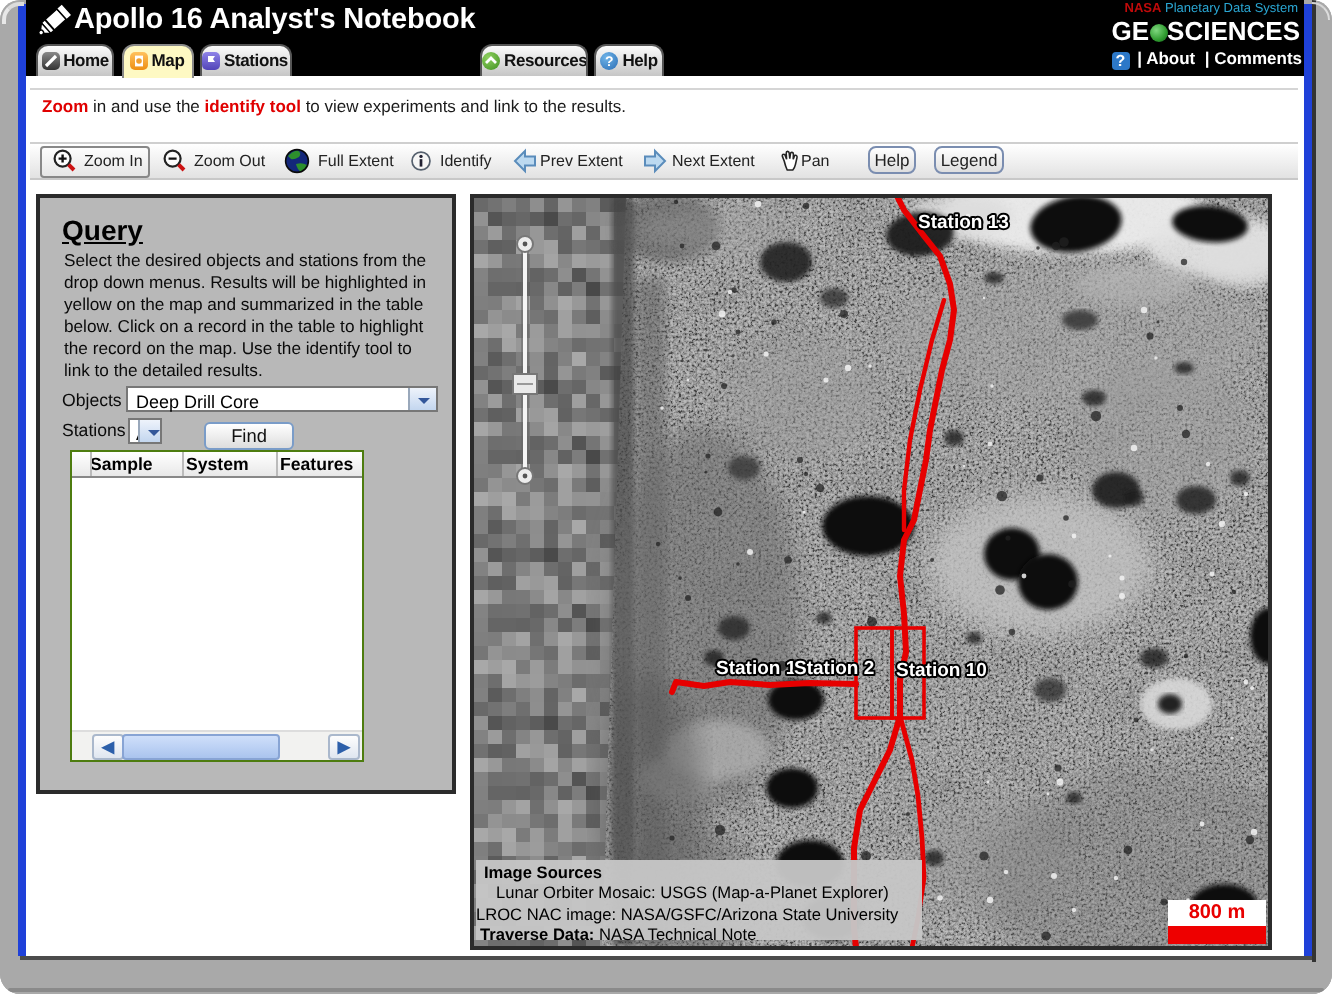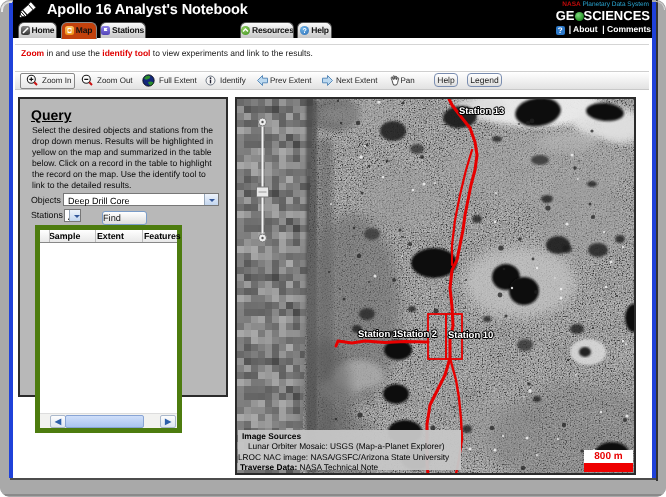--- a/index.html
+++ b/index.html
@@ -2,25 +2,25 @@
 <html><head>
 <meta charset="utf-8">
 <style>
   html,body{margin:0;padding:0;} *{-webkit-font-smoothing:antialiased;text-rendering:geometricPrecision;}
   body{width:666px;height:497px;overflow:hidden;font-family:"Liberation Sans",sans-serif;background:#fff;-webkit-font-smoothing:antialiased;}
   #root{position:absolute;left:0;top:0;width:666px;height:497px;background:#a9a9a9;border-radius:10px;overflow:hidden;}
   #page{position:absolute;left:13px;top:0;width:639px;height:478px;background:#ffffff;}
   .abs{position:absolute;}
   
   #hdr{position:absolute;left:0;top:0;width:639px;height:38px;background:#000;}
-  #title{position:absolute;left:34px;top:2px;color:#fff;font-size:14.5px;font-weight:bold;letter-spacing:-0.1px;}
+  #title{position:absolute;left:24px;top:2px;color:#fff;font-size:14.5px;font-weight:bold;letter-spacing:-0.1px;}
   
   .tab{position:absolute;top:22px;height:16px;background:linear-gradient(#fbfbfb,#c6c6c6);border:1px solid #555;border-bottom:none;border-radius:6px 6px 0 0;font-size:8.5px;letter-spacing:-0.2px;font-weight:bold;color:#111;text-align:center;box-sizing:border-box;white-space:nowrap;overflow:hidden;line-height:15px;}
   .tab .ti{display:inline-block;vertical-align:-2px;margin-right:2px;}
-  .tab.sel{background:#c2410c;height:17px;border-color:#888;}
+  .tab.sel{background:#fef9c3;height:17px;border-color:#888;}
   .ticon{display:inline-block;width:9px;height:9px;border-radius:2.5px;position:relative;}
   
   #logo{position:absolute;right:0px;top:0;width:92px;height:38px;background:#000;text-align:right;}
   #pds{font-size:6.5px;color:#2aa7d4;position:absolute;top:1px;right:3px;white-space:nowrap;}
   #pds b{color:#c00a0a;}
   #geo{position:absolute;top:8px;right:2px;color:#fff;font-weight:bold;font-size:13px;letter-spacing:0px;white-space:nowrap;}
   #geo .dot{display:inline-block;width:9px;height:9px;border-radius:50%;background:radial-gradient(circle at 35% 35%, #7fd87f,#2f9b2f 60%,#14591d);margin:0 0px -1px 0;}
   #abt{position:absolute;top:24px;right:1px;color:#fff;font-weight:bold;font-size:8.5px;white-space:nowrap;}
   #abt .q{display:inline-block;width:9px;height:9px;background:#2c78c8;border-radius:2px;color:#fff;font-size:8px;line-height:9px;text-align:center;vertical-align:-1px;margin-right:4px;}
   
@@ -36,23 +36,23 @@
   .pushbtn{position:absolute;top:1px;height:14px;border:1px solid #7a8db0;border-radius:4px;background:linear-gradient(#ffffff,#dedede);font-size:8.5px;color:#222;text-align:center;line-height:13px;box-sizing:border-box;}
   
   #qpanel{position:absolute;left:5px;top:97px;width:210px;height:300px;background:#b8b8b8;border:2px solid #2b2b2b;box-sizing:border-box;}
   #qtitle{position:absolute;left:11px;top:8px;font-size:14px;font-weight:bold;text-decoration:underline;color:#000;}
   #qtext{position:absolute;left:12px;top:26px;width:186px;font-size:8.6px;line-height:11px;color:#0a0a0a;}
   .qlbl{position:absolute;font-size:8.8px;color:#0a0a0a;}
   .selbox{position:absolute;background:#fff;border:1px solid #777;box-sizing:border-box;font-size:9px;color:#000;}
   .selbox .arrow{position:absolute;right:0;top:0;bottom:0;width:13px;background:linear-gradient(#eef3fb,#c3d6ef);border-left:1px solid #99a8bb;}
   .selbox .arrow:after{content:"";position:absolute;left:3.5px;top:4.5px;border-left:3px solid transparent;border-right:3px solid transparent;border-top:3.5px solid #33579a;}
   .selbox .tx{position:absolute;left:4px;top:1.5px;white-space:nowrap;}
-  #findbtn{position:absolute;left:82px;top:112px;width:45px;height:14px;border:1.5px solid #7a9cc8;border-radius:3px;background:linear-gradient(#ffffff,#dddddd);font-size:9.2px;color:#111;line-height:12px;box-sizing:border-box;}
-  
-  #qtable{position:absolute;left:15px;top:126px;width:147px;height:208px;background:#fff;border:5px solid #4d7c0f;box-sizing:border-box;padding-left:12px;}
+  #findbtn{position:absolute;left:82px;top:112px;width:45px;height:14px;border:1.5px solid #7a9cc8;border-radius:3px;background:linear-gradient(#ffffff,#dddddd);font-size:9.2px;color:#111;text-align:center;line-height:12px;box-sizing:border-box;}
+  
+  #qtable{position:absolute;left:15px;top:126px;width:147px;height:156px;background:#fff;border:1px solid #4d7c0f;box-sizing:border-box;padding-left:12px;}
   #qthead{position:absolute;left:0;top:0;width:100%;height:12px;background:linear-gradient(#ffffff,#e8e8e8);border-bottom:1px solid #888;}
   #qthead span{position:absolute;top:1px;font-size:8.8px;font-weight:bold;color:#000;}
   #qscroll{position:absolute;left:0px;bottom:0px;width:100%;height:14px;background:#f2f2f0;border-top:1px solid #ddd;}
   .sbarrow{position:absolute;top:1px;width:14px;height:11px;background:linear-gradient(#fdfdfd,#dfe6f0);border:1px solid #aab8cc;border-radius:2px;color:#2c5faa;font-size:8px;font-weight:bold;text-align:center;line-height:11px;}
   #sbthumb{position:absolute;left:25px;top:1px;width:77px;height:11px;background:linear-gradient(#cfdffa,#aac4ee);border:1px solid #88a4d4;border-radius:2px;}
   
   #mpanel{position:absolute;left:222px;top:97px;width:401px;height:378px;border:2px solid #2b2b2b;box-sizing:border-box;background:#8e8e8e;}
   #caption{position:absolute;left:225px;top:430px;width:223px;height:40px;background:rgba(198,198,198,0.96);color:#000;font-size:8.3px;}
   #caption div{white-space:nowrap;line-height:10.4px;}
   #scalebar{position:absolute;left:571px;top:450px;width:61px;height:22px;padding-left:33px;}
@@ -178,21 +178,21 @@
         </div>
       <div class="qlbl" style="left:11px;top:111px;">Stations</div>
       <div class="selbox" style="left:44px;top:110px;width:17px;height:13px;text-align:right;">
           <span class="tx" style="left:3px;">All</span>
           <span class="arrow" style="width:10px;"></span>
         </div>
       <div id="findbtn">Find</div>
       <div id="qtable">
         <div id="qthead">
           <span style="left:9px;">Sample</span>
-            <span style="left:57px;">Extent</span>
+            <span style="left:57px;">System</span>
             <span style="left:104px;">Features</span>
           <i style="position:absolute;left:9px;top:0;width:1px;height:12px;background:#bbb;"></i>
           <i style="position:absolute;left:55px;top:0;width:1px;height:12px;background:#bbb;"></i>
           <i style="position:absolute;left:102px;top:0;width:1px;height:12px;background:#bbb;"></i>
         </div>
         <div id="qscroll">
           <div class="sbarrow" style="left:10px;">◀</div>
           <div id="sbthumb"></div>
           <div class="sbarrow" style="right:1px;">▶</div>
         </div>

